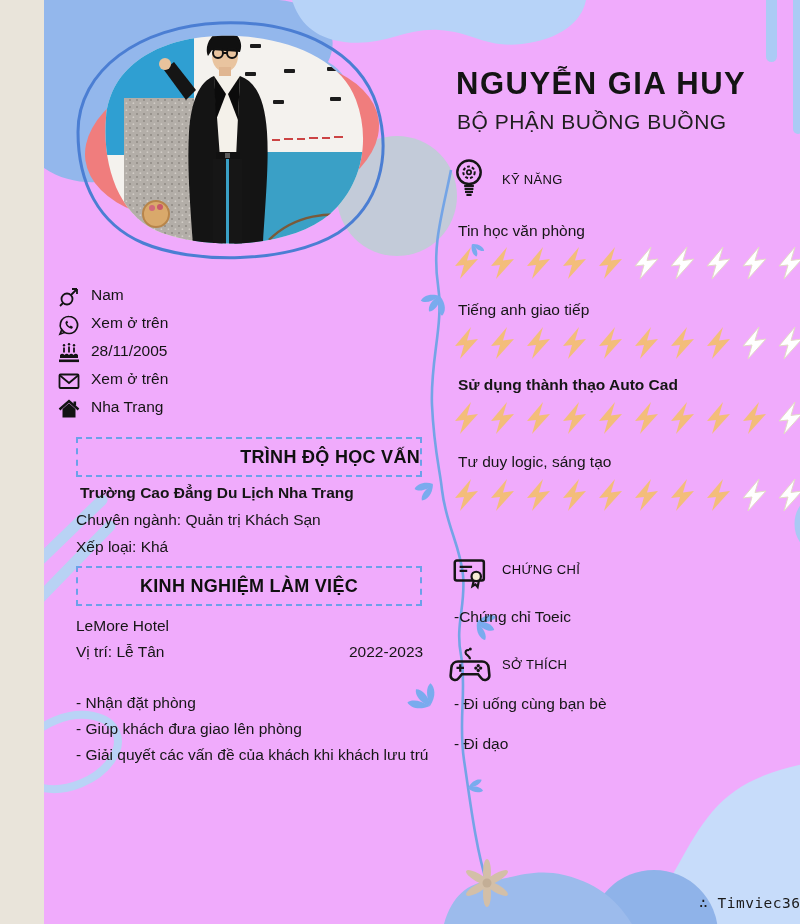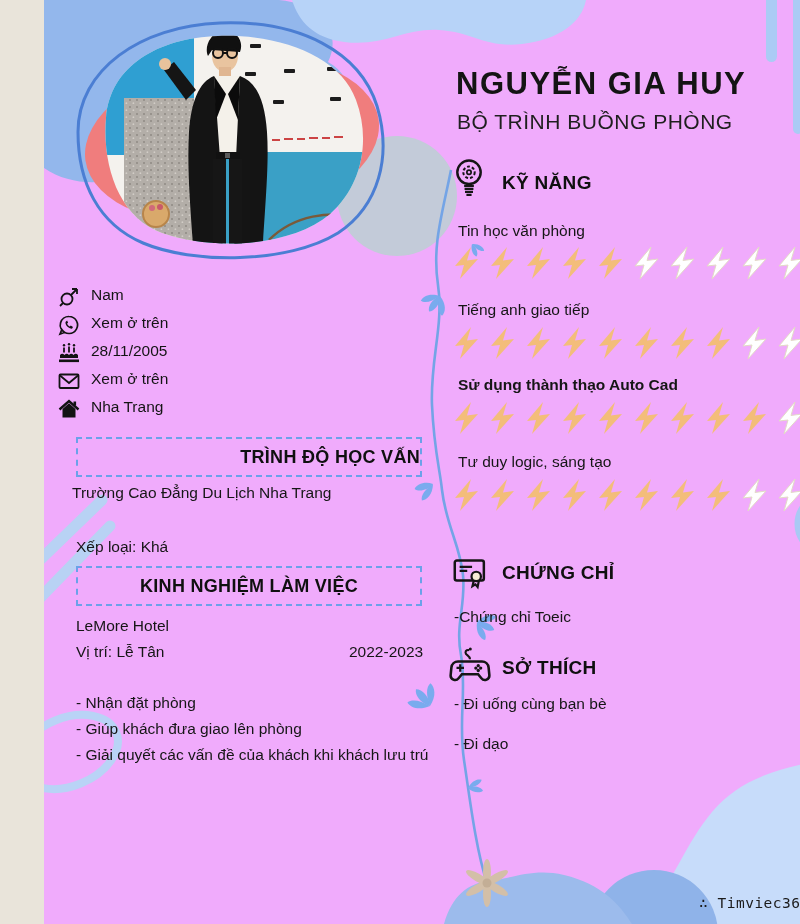--- a/index.html
+++ b/index.html
@@ -10,21 +10,21 @@
     color:#1a1a1a;
     margin-left:44px;
   }
   .abs{position:absolute;}
   svg.decor{position:absolute;left:0;top:0;z-index:0;}
   .content{position:absolute;left:0;top:0;width:800px;height:924px;z-index:2;}
 
   .name{left:412px;top:66px;font-size:31px;font-weight:700;letter-spacing:1.5px;color:#141414;}
   .role{left:413px;top:110px;font-size:21px;font-weight:400;letter-spacing:.5px;color:#1f1f1f;}
 
-  .sec-head{font-size:19px;font-weight:700;color:#101010;letter-spacing:.3px;}
+  .sec-head{font-size:13px;font-weight:400;color:#101010;letter-spacing:.3px;}
   .icon-badge{width:38px;height:40px;}
 
   .label{font-size:15.5px;color:#161616;}
   .bolt-row{left:408px;height:40px;display:flex;}
   .bolt-row svg{width:29px;height:38px;margin-right:7px;}
 
   .info-row{left:13px;display:flex;align-items:flex-start;height:24px;}
   .info-row .ic{width:24px;height:22px;margin-right:10px;flex:0 0 auto;}
   .info-row .txt{font-size:15.5px;color:#141414;}
 
@@ -182,21 +182,21 @@
         <ellipse rx="4" ry="13" transform="rotate(240) translate(0,-11)"></ellipse>
         <ellipse rx="4" ry="13" transform="rotate(300) translate(0,-11)"></ellipse>
       </g>
       <circle r="4.5" fill="#c3ae96"></circle>
     </g>
   </svg>
 
   <div class="content">
 
     <div class="abs name">NGUYỄN GIA HUY</div>
-    <div class="abs role">BỘ TRÌNH BUỒNG PHÒNG</div>
+    <div class="abs role">BỘ PHẬN BUỒNG BUỒNG</div>
 
     <svg class="abs icon-badge" style="left:406px;top:158px;" viewBox="0 0 24 28">
       <circle cx="12" cy="10" r="8.2" fill="none" stroke="#151515" stroke-width="1.7"></circle>
       <circle cx="12" cy="10" r="4" fill="none" stroke="#151515" stroke-width="1.4" stroke-dasharray="2 1.4"></circle>
       <circle cx="12" cy="10" r="1.5" fill="none" stroke="#151515" stroke-width="1.2"></circle>
       <path d="M8.6,19.5 h6.8 M8.9,21.6 h6.2 M9.2,23.7 h5.6 M10.2,25.8 h3.6" stroke="#151515" stroke-width="1.5" fill="none"></path>
     </svg>
     <div class="abs sec-head" style="left:458px;top:172px;">KỸ NĂNG</div>
 
     <div class="abs label" style="left:414px;top:222px;">Tin học văn phòng</div>
@@ -372,21 +372,22 @@
         <path d="M2.5,11.5 L12,3 L21.5,11.5" fill="none" stroke="#131313" stroke-width="2.4"></path>
         <rect x="16.5" y="3.5" width="2.6" height="4" fill="#131313"></rect>
         <path d="M5.5,11 V19.5 H18.5 V11 L12,5.2 Z" fill="#131313"></path>
       </svg>
       <span class="txt">Nha Trang</span>
     </div>
 
     <div class="abs dash-box" style="top:437px;justify-content:flex-end;">
       <span class="ttl">TRÌNH ĐỘ HỌC VẤN</span>
     </div>
-    <div class="abs label" style="left:28px;top:484px;">Trường Cao Đẳng Du Lịch Nha Trang</div>
+    <div class="abs label" style="left:36px;top:484px;font-weight:bold;">Trường Cao Đẳng Du Lịch Nha Trang</div>
+    <div class="abs label" style="left:32px;top:511px;">Chuyên ngành: Quản trị Khách Sạn</div>
     <div class="abs label" style="left:32px;top:538px;">Xếp loại: Khá</div>
 
     <div class="abs dash-box" style="top:566px;">
       <span class="ttl">KINH NGHIỆM LÀM VIỆC</span>
     </div>
     <div class="abs label" style="left:32px;top:617px;">LeMore Hotel</div>
     <div class="abs label" style="left:32px;top:643px;">Vị trí: Lễ Tân</div>
     <div class="abs exp-period" style="top:643px;">2022-2023</div>
     <div class="abs label" style="left:32px;top:694px;">- Nhận đặt phòng</div>
     <div class="abs label" style="left:32px;top:720px;">- Giúp khách đưa giao lên phòng</div>

